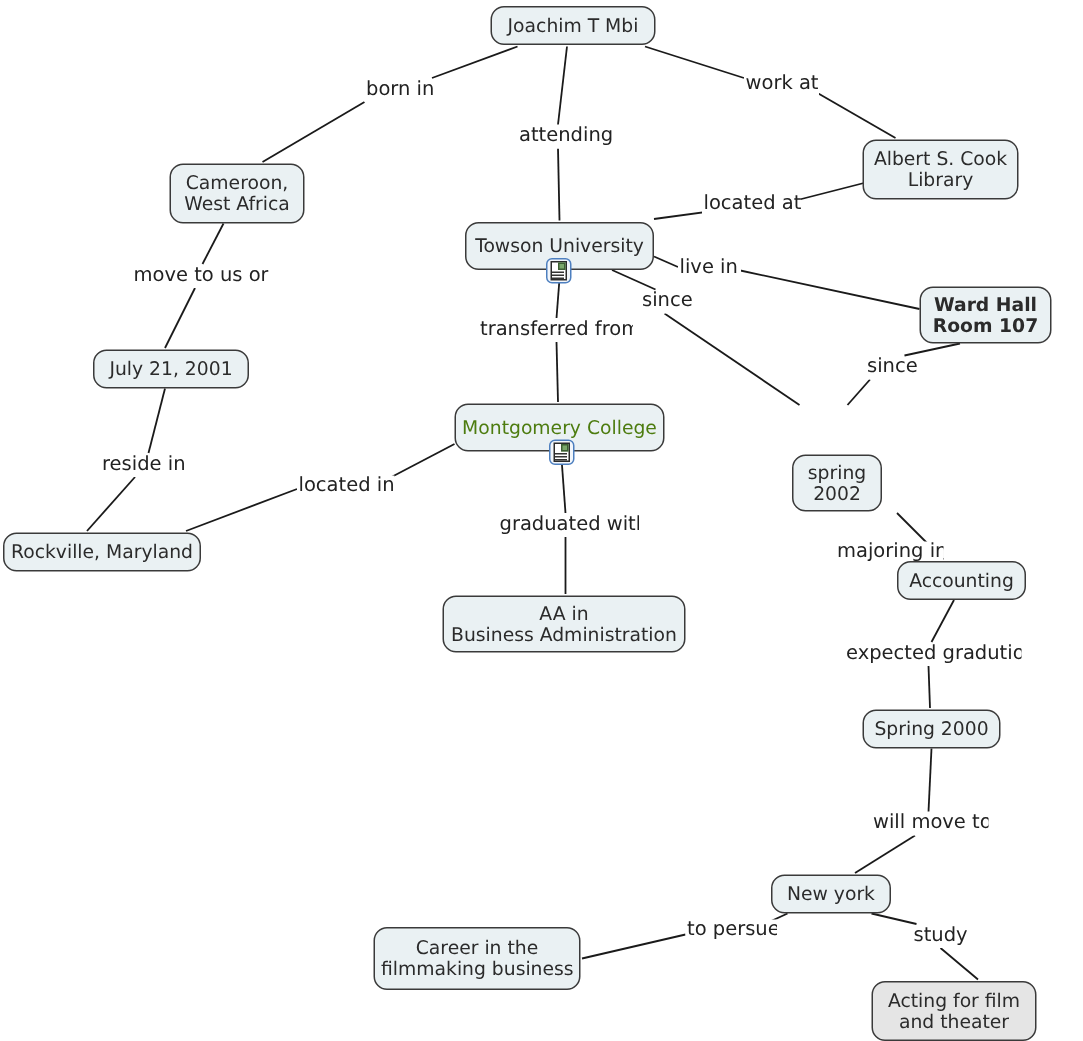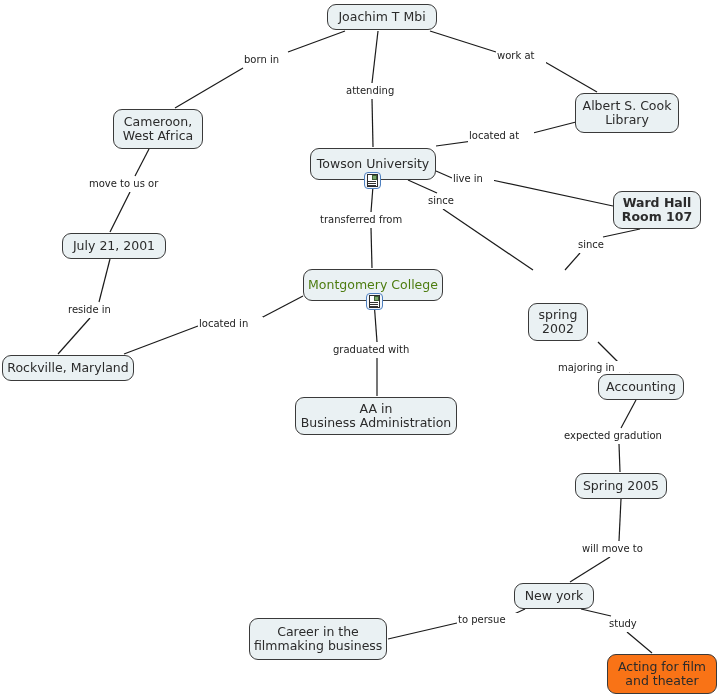--- a/index.html
+++ b/index.html
@@ -44,21 +44,21 @@
     z-index: 3;
   }
   .node .ntext {
     display: block;
     width: 100%;
     padding: 0 4px;
     box-sizing: border-box;
   }
   .link-label {
     position: absolute;
-    font-size: 10px;
+    font-size: 13px;
     line-height: 14px;
     color: #222222;
     background: #ffffff;
     white-space: nowrap;
     overflow: hidden;
     z-index: 2;
     padding: 0 1px;
   }
   .res-icon {
     position: absolute;
@@ -175,29 +175,29 @@
       <div class="node" style="left: 303px; top: 269px; width: 140px; height: 32px; background: rgb(234, 241, 243); border-color: rgb(58, 58, 58); color: #4d7c0f;">
         <span class="ntext">Montgomery College</span>
       </div>
       <div class="node" style="left: 295px; top: 397px; width: 162px; height: 38px; background: rgb(234, 241, 243); border-color: rgb(58, 58, 58); color: rgb(43, 43, 43);">
         <span class="ntext">AA in<br>Business Administration</span>
       </div>
       <div class="node" style="left: 598px; top: 374px; width: 86px; height: 26px; background: rgb(234, 241, 243); border-color: rgb(58, 58, 58); color: rgb(43, 43, 43);">
         <span class="ntext">Accounting</span>
       </div>
       <div class="node" style="left: 575px; top: 473px; width: 92px; height: 26px; background: rgb(234, 241, 243); border-color: rgb(58, 58, 58); color: rgb(43, 43, 43);">
-        <span class="ntext">Spring 2005</span>
+        <span class="ntext">Spring 2000</span>
       </div>
       <div class="node" style="left: 514px; top: 583px; width: 80px; height: 26px; background: rgb(234, 241, 243); border-color: rgb(58, 58, 58); color: rgb(43, 43, 43);">
         <span class="ntext">New york</span>
       </div>
       <div class="node" style="left: 249px; top: 618px; width: 138px; height: 42px; background: rgb(234, 241, 243); border-color: rgb(58, 58, 58); color: rgb(43, 43, 43);">
         <span class="ntext">Career in the<br>filmmaking business</span>
       </div>
-      <div class="node" style="left: 607px; top: 654px; width: 110px; height: 40px; background: #f97316; border-color: rgb(58, 58, 58); color: rgb(43, 43, 43);">
+      <div class="node" style="left: 581px; top: 654px; width: 110px; height: 40px; background: #e5e5e5; border-color: rgb(58, 58, 58); color: rgb(43, 43, 43);">
         <span class="ntext">Acting for film<br>and theater</span>
       </div>
     </div>
   <div id="labels-layer">
       <div class="link-label" style="left: 243px; top: 53px; width: 48px; height: 15px;">born in</div>
       <div class="link-label" style="left: 345px; top: 84px; width: 61px; height: 15px;">attending</div>
       <div class="link-label" style="left: 496px; top: 49px; width: 48px; height: 15px;">work at</div>
       <div class="link-label" style="left: 468px; top: 129px; width: 64px; height: 15px;">located at</div>
       <div class="link-label" style="left: 88px; top: 177px; width: 89px; height: 15px;">move to us or</div>
       <div class="link-label" style="left: 452px; top: 172px; width: 40px; height: 15px;">live in</div>

